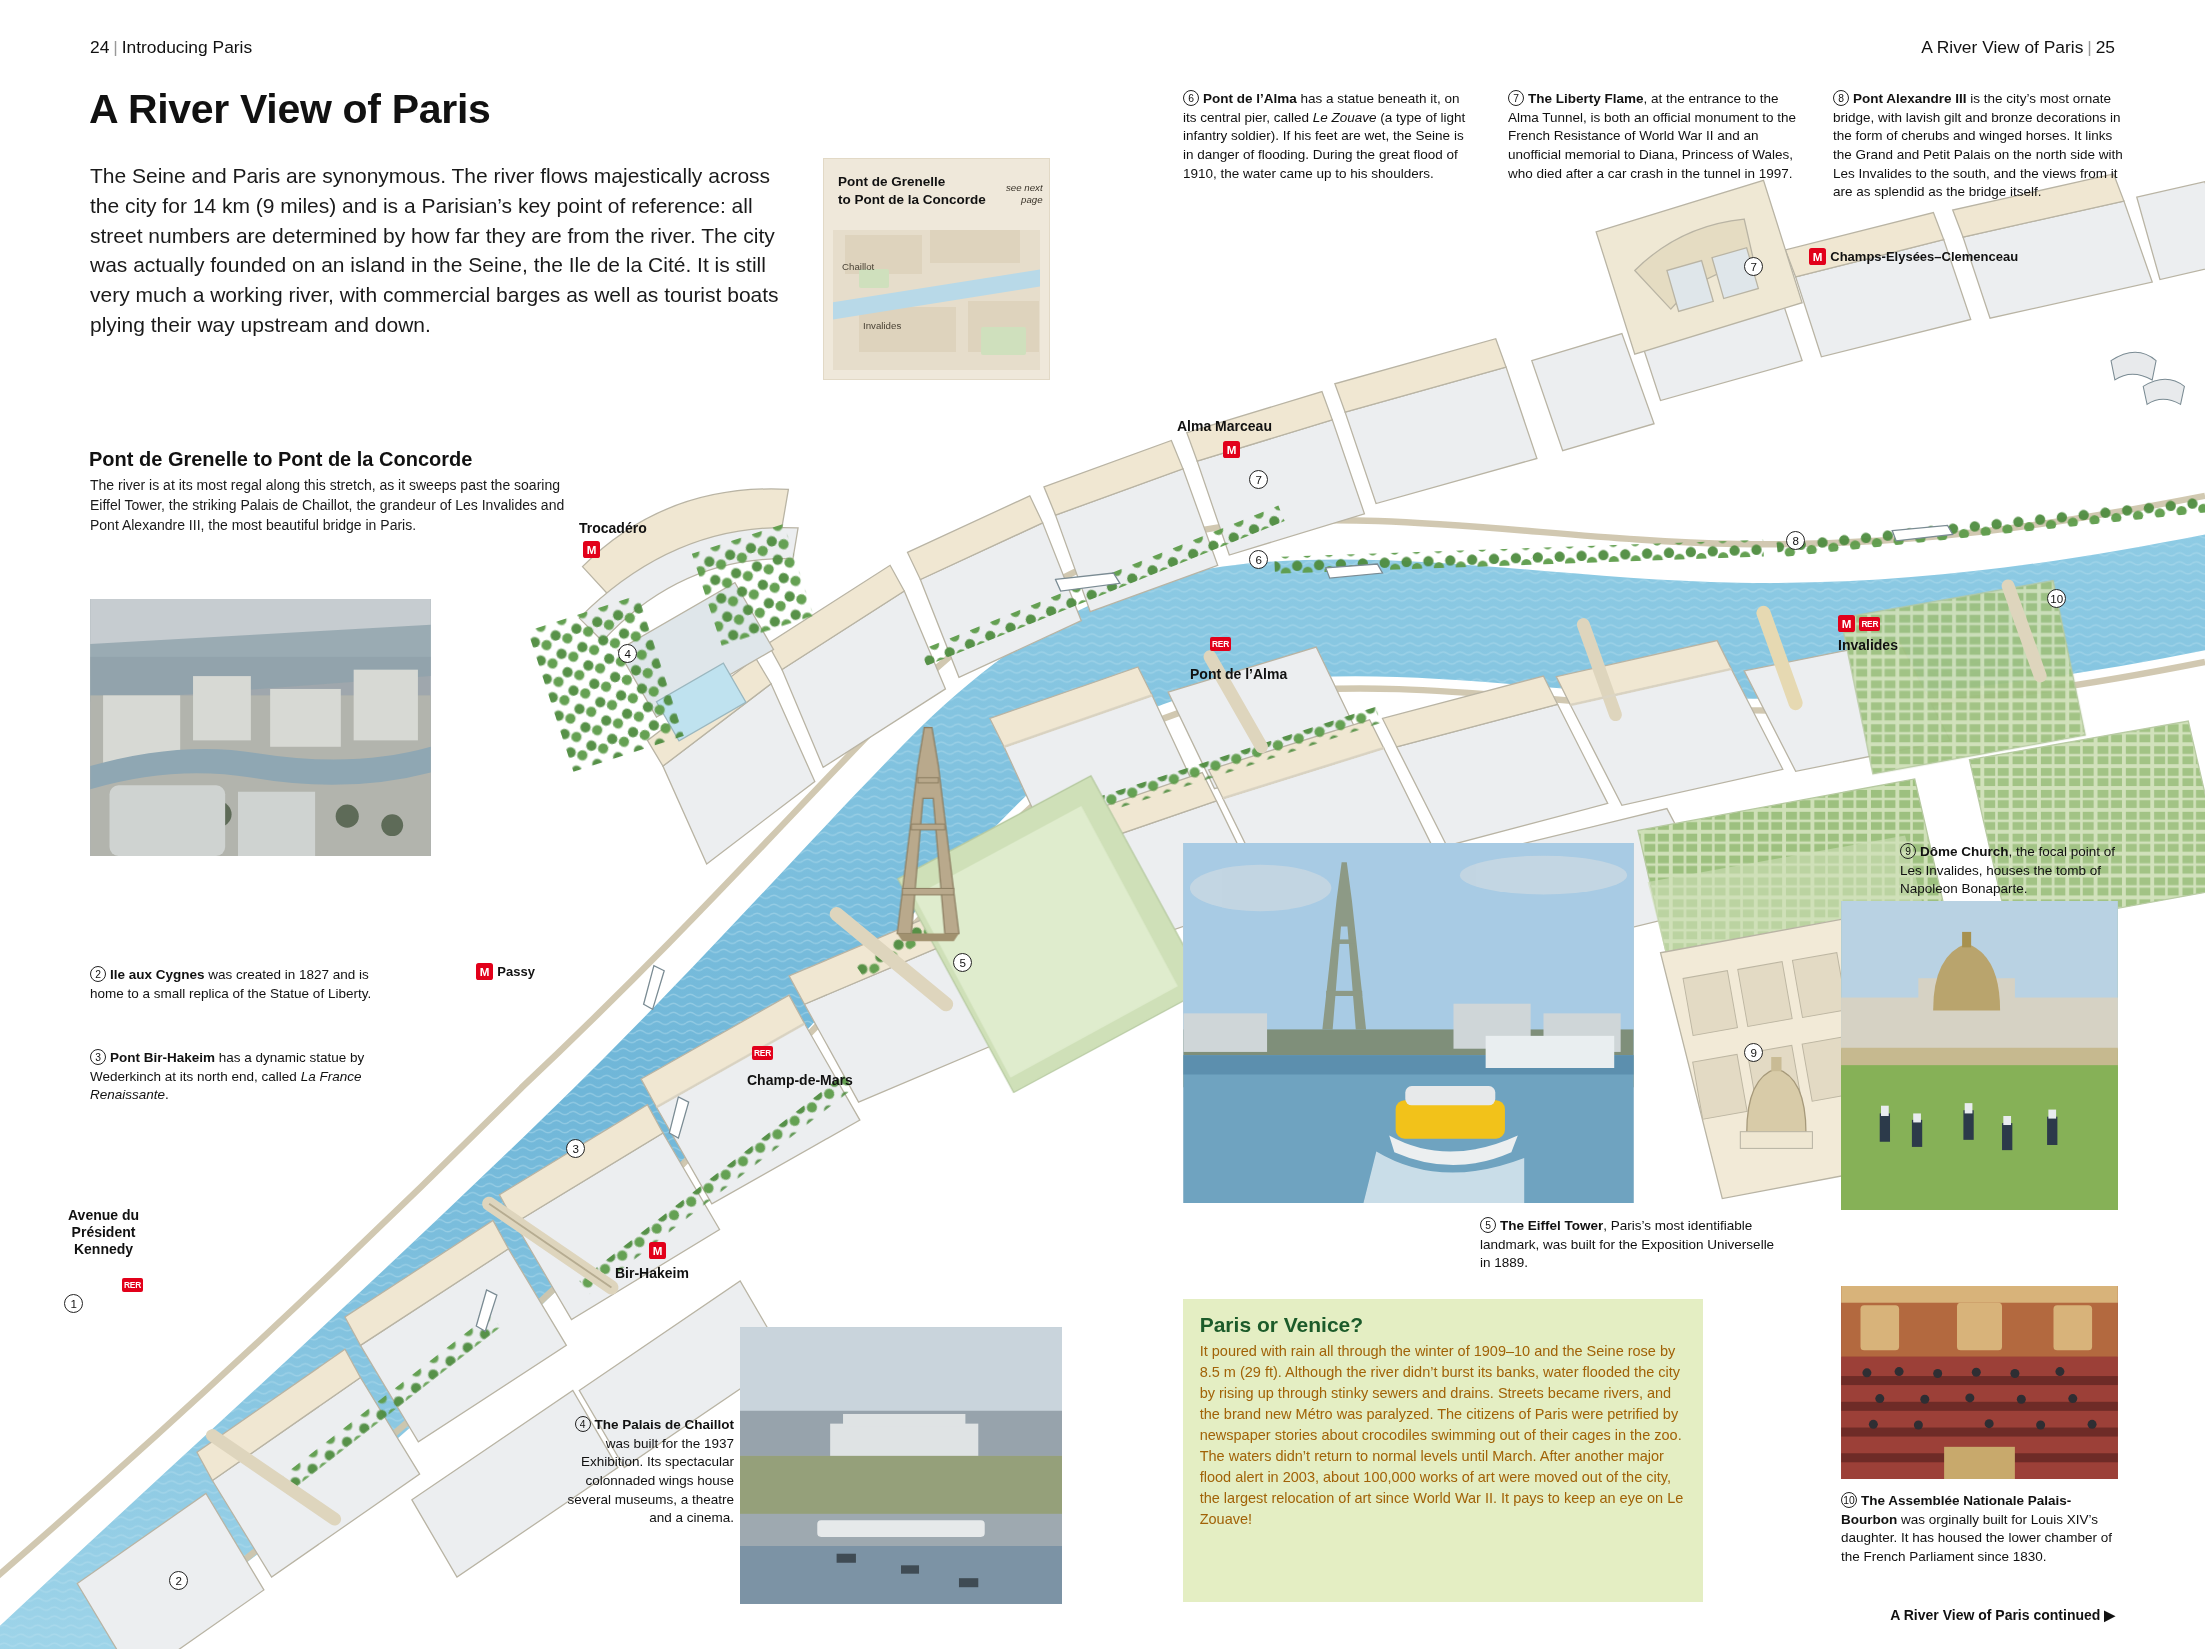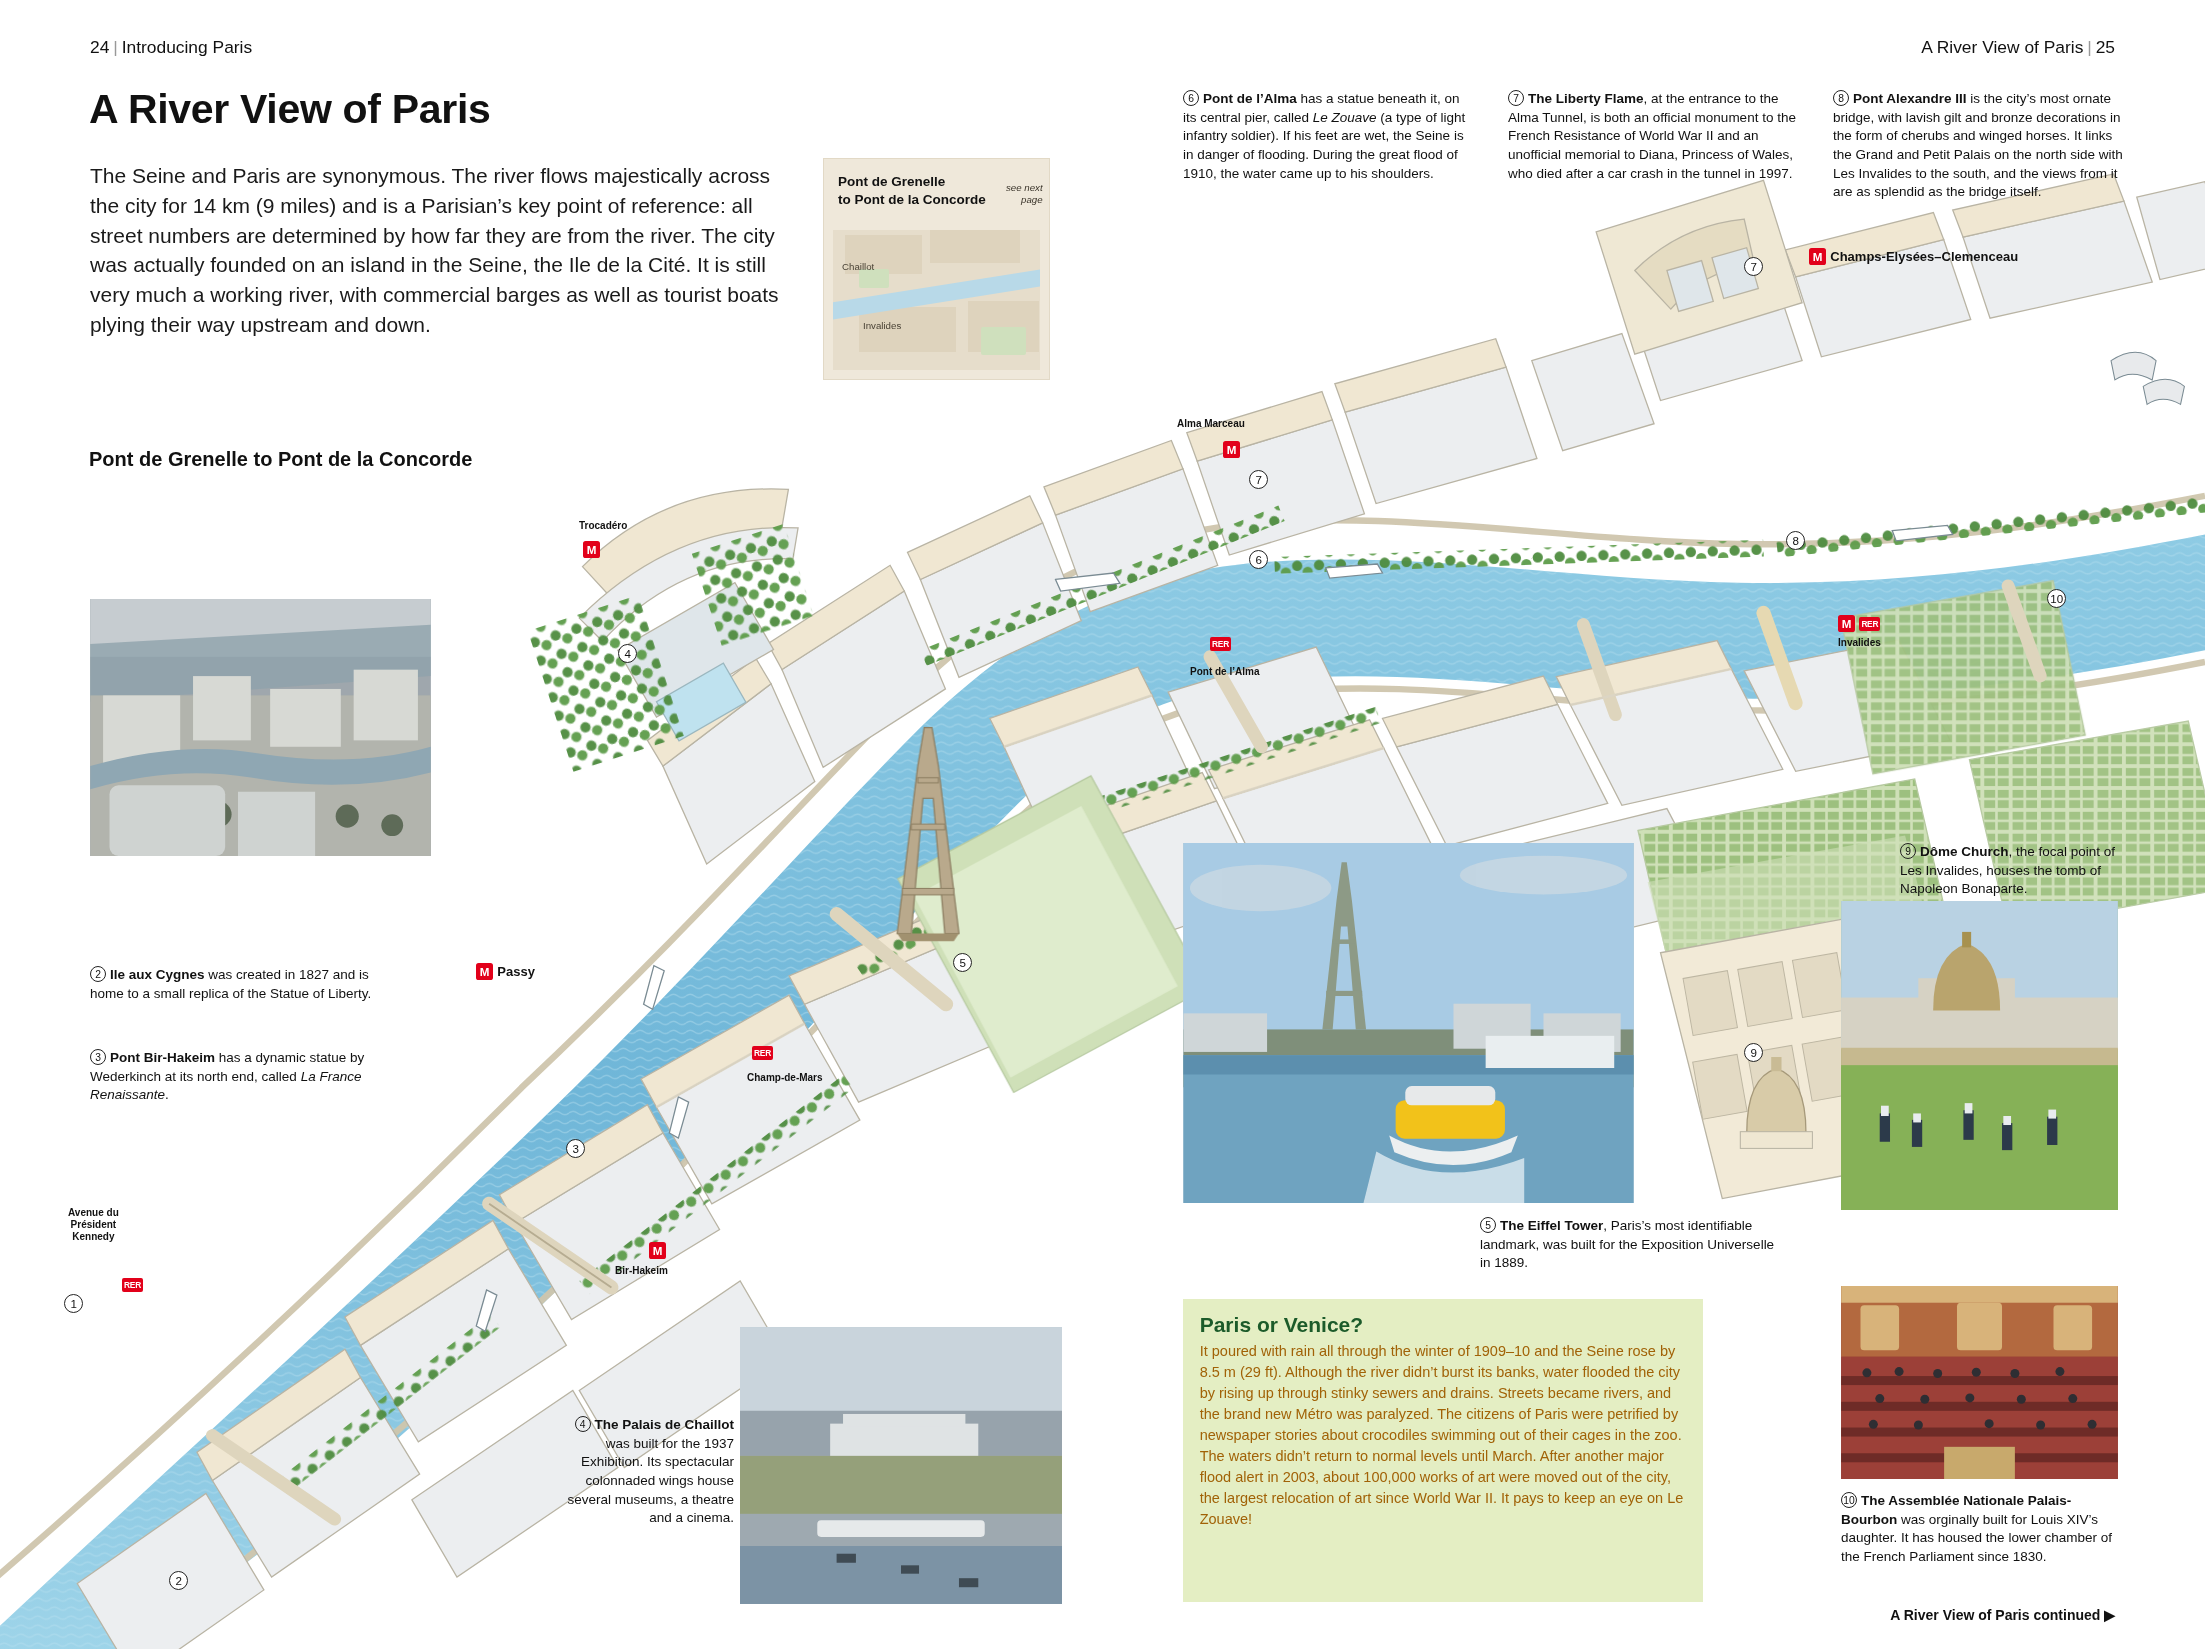--- a/index.html
+++ b/index.html
@@ -82,21 +82,21 @@
     font-size:13px; font-weight:bold; color:#111; white-space:nowrap;
   }
   .m-ico {
     width:17.4px; height:17.4px; background:#e2001a; color:#fff; border-radius:2.6px;
     font-size:11.6px; font-weight:bold; line-height:17.4px; text-align:center;
   }
   .r-ico {
     width:21px; height:14px; background:#e2001a; color:#fff; border-radius:1.9px;
     font-size:8.4px; font-weight:bold; line-height:14px; text-align:center; letter-spacing:-0.3px;
   }
-  .mlabel { position:absolute; font-size:10px; font-weight:bold; color:#111; white-space:nowrap; line-height:1.2; }
+  .mlabel { position:absolute; font-size:14px; font-weight:bold; color:#111; white-space:nowrap; line-height:1.2; }
 
   .mnum {
     position:absolute; width:19.3px; height:19.3px; line-height:18px;
     border:1.1px solid #222; border-radius:50%; background:#fff;
     text-align:center; font-size:11.6px; color:#111;
   }
 
   
   .venice {
     position:absolute; left:1183px; top:1299px; width:520px; height:303px;
@@ -356,20 +356,21 @@
     <span>24</span><span class="sep">|</span><span>Introducing Paris</span>
   </div>
   <div class="hdr hdr-right">
     <span>A River View of Paris</span><span class="sep">|</span><span>25</span>
   </div>
 
   <h1 class="title">A River View of Paris</h1>
   <p class="intro">The Seine and Paris are synonymous. The river flows majestically across the city for 14 km (9 miles) and is a Parisian’s key point of reference: all street numbers are determined by how far they are from the river. The city was actually founded on an island in the Seine, the Ile de la Cité. It is still very much a working river, with commercial barges as well as tourist boats plying their way upstream and down.</p>
 
   <h2 class="sub-h">Pont de Grenelle to Pont de la Concorde</h2>
+  <p class="sub-p">The river is at its most regal along this stretch, as it sweeps past the soaring Eiffel Tower, the striking Palais de Chaillot, the grandeur of Les Invalides and Pont Alexandre III, the most beautiful bridge in Paris.</p>
 
   <div class="locator">
     <div class="lt" style="white-space:pre-line;">Pont de Grenelle
 to Pont de la Concorde</div>
     <div class="lmap">
       <div class="lblock" style="left:11.6px;top:5.1px;width:77px;height:39px;"></div>
       <div class="lblock" style="left:97px;top:0px;width:90px;height:33px;"></div>
       <div class="lblock" style="left:26px;top:77px;width:97px;height:45px;"></div>
       <div class="lblock" style="left:135px;top:71px;width:71px;height:51px;"></div>
       <div class="lriver"></div>

